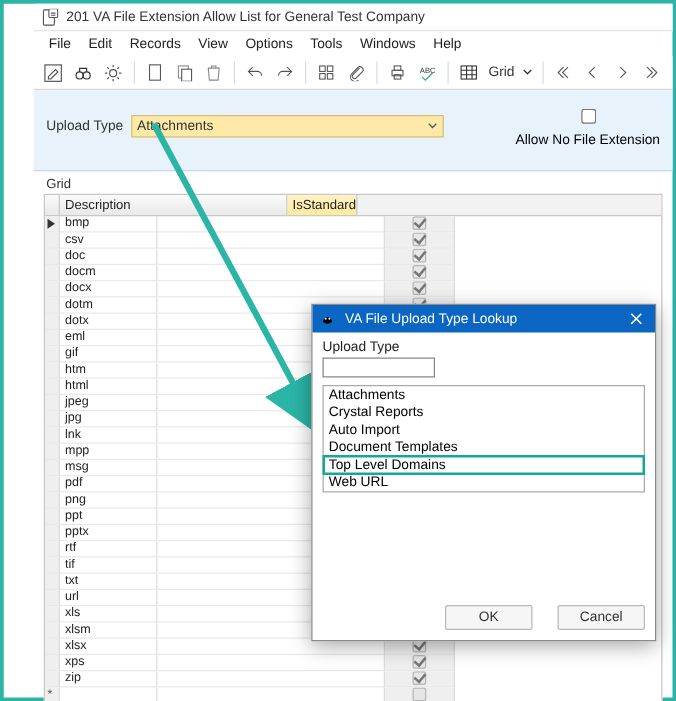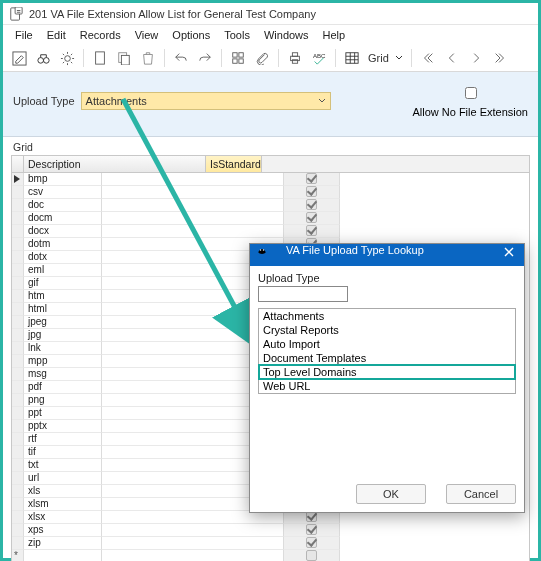--- a/index.html
+++ b/index.html
@@ -1,17 +1,17 @@
 <!DOCTYPE html>
 <html><head>
 <meta charset="utf-8">
 <style>
   * { box-sizing: border-box; font-family: "Segoe UI", Tahoma, sans-serif; }
   html,body { margin:0; padding:0; }
-  .stage { position:relative; width:541px; height:561px; background:#fff; border:3px solid #2bb5a6; }
+  .stage { position:relative; width:541px; height:561px; background:#fff; border:3px solid #2bb5a6;padding-left:24px; }
   
   .titlebar { display:flex; align-items:center; gap:6px; height:22px; padding:2px 6px; background:#fff; font-size:11px; color:#333; border-bottom:1px solid #e5e5e5; }
   .titlebar svg { flex:0 0 auto; }
   
   .menubar { display:flex; gap:2px; padding:2px 6px; font-size:11px; color:#222; }
   .menubar .mi { padding:2px 6px; cursor:default; }
   
   .toolbar { display:flex; align-items:center; gap:4px; padding:3px 6px; border-bottom:1px solid #d9d9d9; background:#fff; }
   .toolbar .tb { width:20px; height:20px; display:flex; align-items:center; justify-content:center; color:#555; border:1px solid transparent; border-radius:2px; }
   .toolbar .sep { width:1px; height:18px; background:#ddd; margin:0 2px; }
@@ -35,21 +35,21 @@
   .gc.c0{ width:12px; background:#efefef; padding:0; position:relative; }
   .gc.c1{ width:78px; } .gc.c2{ width:182px; } .gc.c3{ width:56px; background:#efefef; text-align:center; }
   .rowptr { position:absolute; left:1px; top:1px; }
   .chkcell { display:inline-block; width:11px; height:11px; border:1px solid #b5b5b5; background:#e6e6e6; border-radius:2px; position:relative; top:0px; }
   .chkcell.on::after { content:""; position:absolute; left:2px; top:-1px; width:4px; height:7px; border:solid #777; border-width:0 2px 2px 0; transform:rotate(40deg); }
   .starcell{ position:absolute; left:2px; top:0; color:#555; font-size:10px; }
   
   .arrow { position:absolute; pointer-events:none; }
   
   .dialog { position:absolute; left:246px; top:240px; width:276px; height:270px; background:#fff; border:1px solid #8a8a8a; box-shadow:0 4px 16px rgba(0,0,0,.35); display:flex; flex-direction:column; }
-  .dlg-title { background:#0a66c2; color:#fff; font-size:11px; height:22px; display:flex; align-items:flex-start; padding:0 6px; gap:18px; }
+  .dlg-title { background:#0a66c2; color:#fff; font-size:11px; height:22px; display:flex; align-items:center; padding:0 6px; gap:8px; }
   .dlg-title .x { margin-left:auto; width:18px; height:16px; display:flex; align-items:center; justify-content:center; color:#fff; }
   .dlg-body { padding:6px 8px 0 8px; font-size:11px; color:#222; flex:0 0 auto; }
   .dlg-body .dlglbl { display:block; margin-bottom:2px; }
   .dlg-body input { width:90px; height:16px; font-size:11px; padding:0 2px; border:1px solid #888; }
   .dlg-list { margin:6px 8px 4px 8px; border:1px solid #aaa; background:#fff; font-size:11px; }
   .dlg-list .li { padding:0 4px; height:14px; line-height:14px; white-space:nowrap; cursor:default; }
   .dlg-list .li.hl { outline:2px solid #14a79a; outline-offset:-1px; }
   .dlg-fill { flex:1 1 auto; }
   .dlg-buttons { display:flex; justify-content:flex-end; gap:20px; padding:6px 8px 8px 8px; }
   .dlg-buttons button { width:70px; height:20px; font-size:11px; background:#f6f6f6; border:1px solid #b8b8b8; border-radius:2px; color:#333; }

